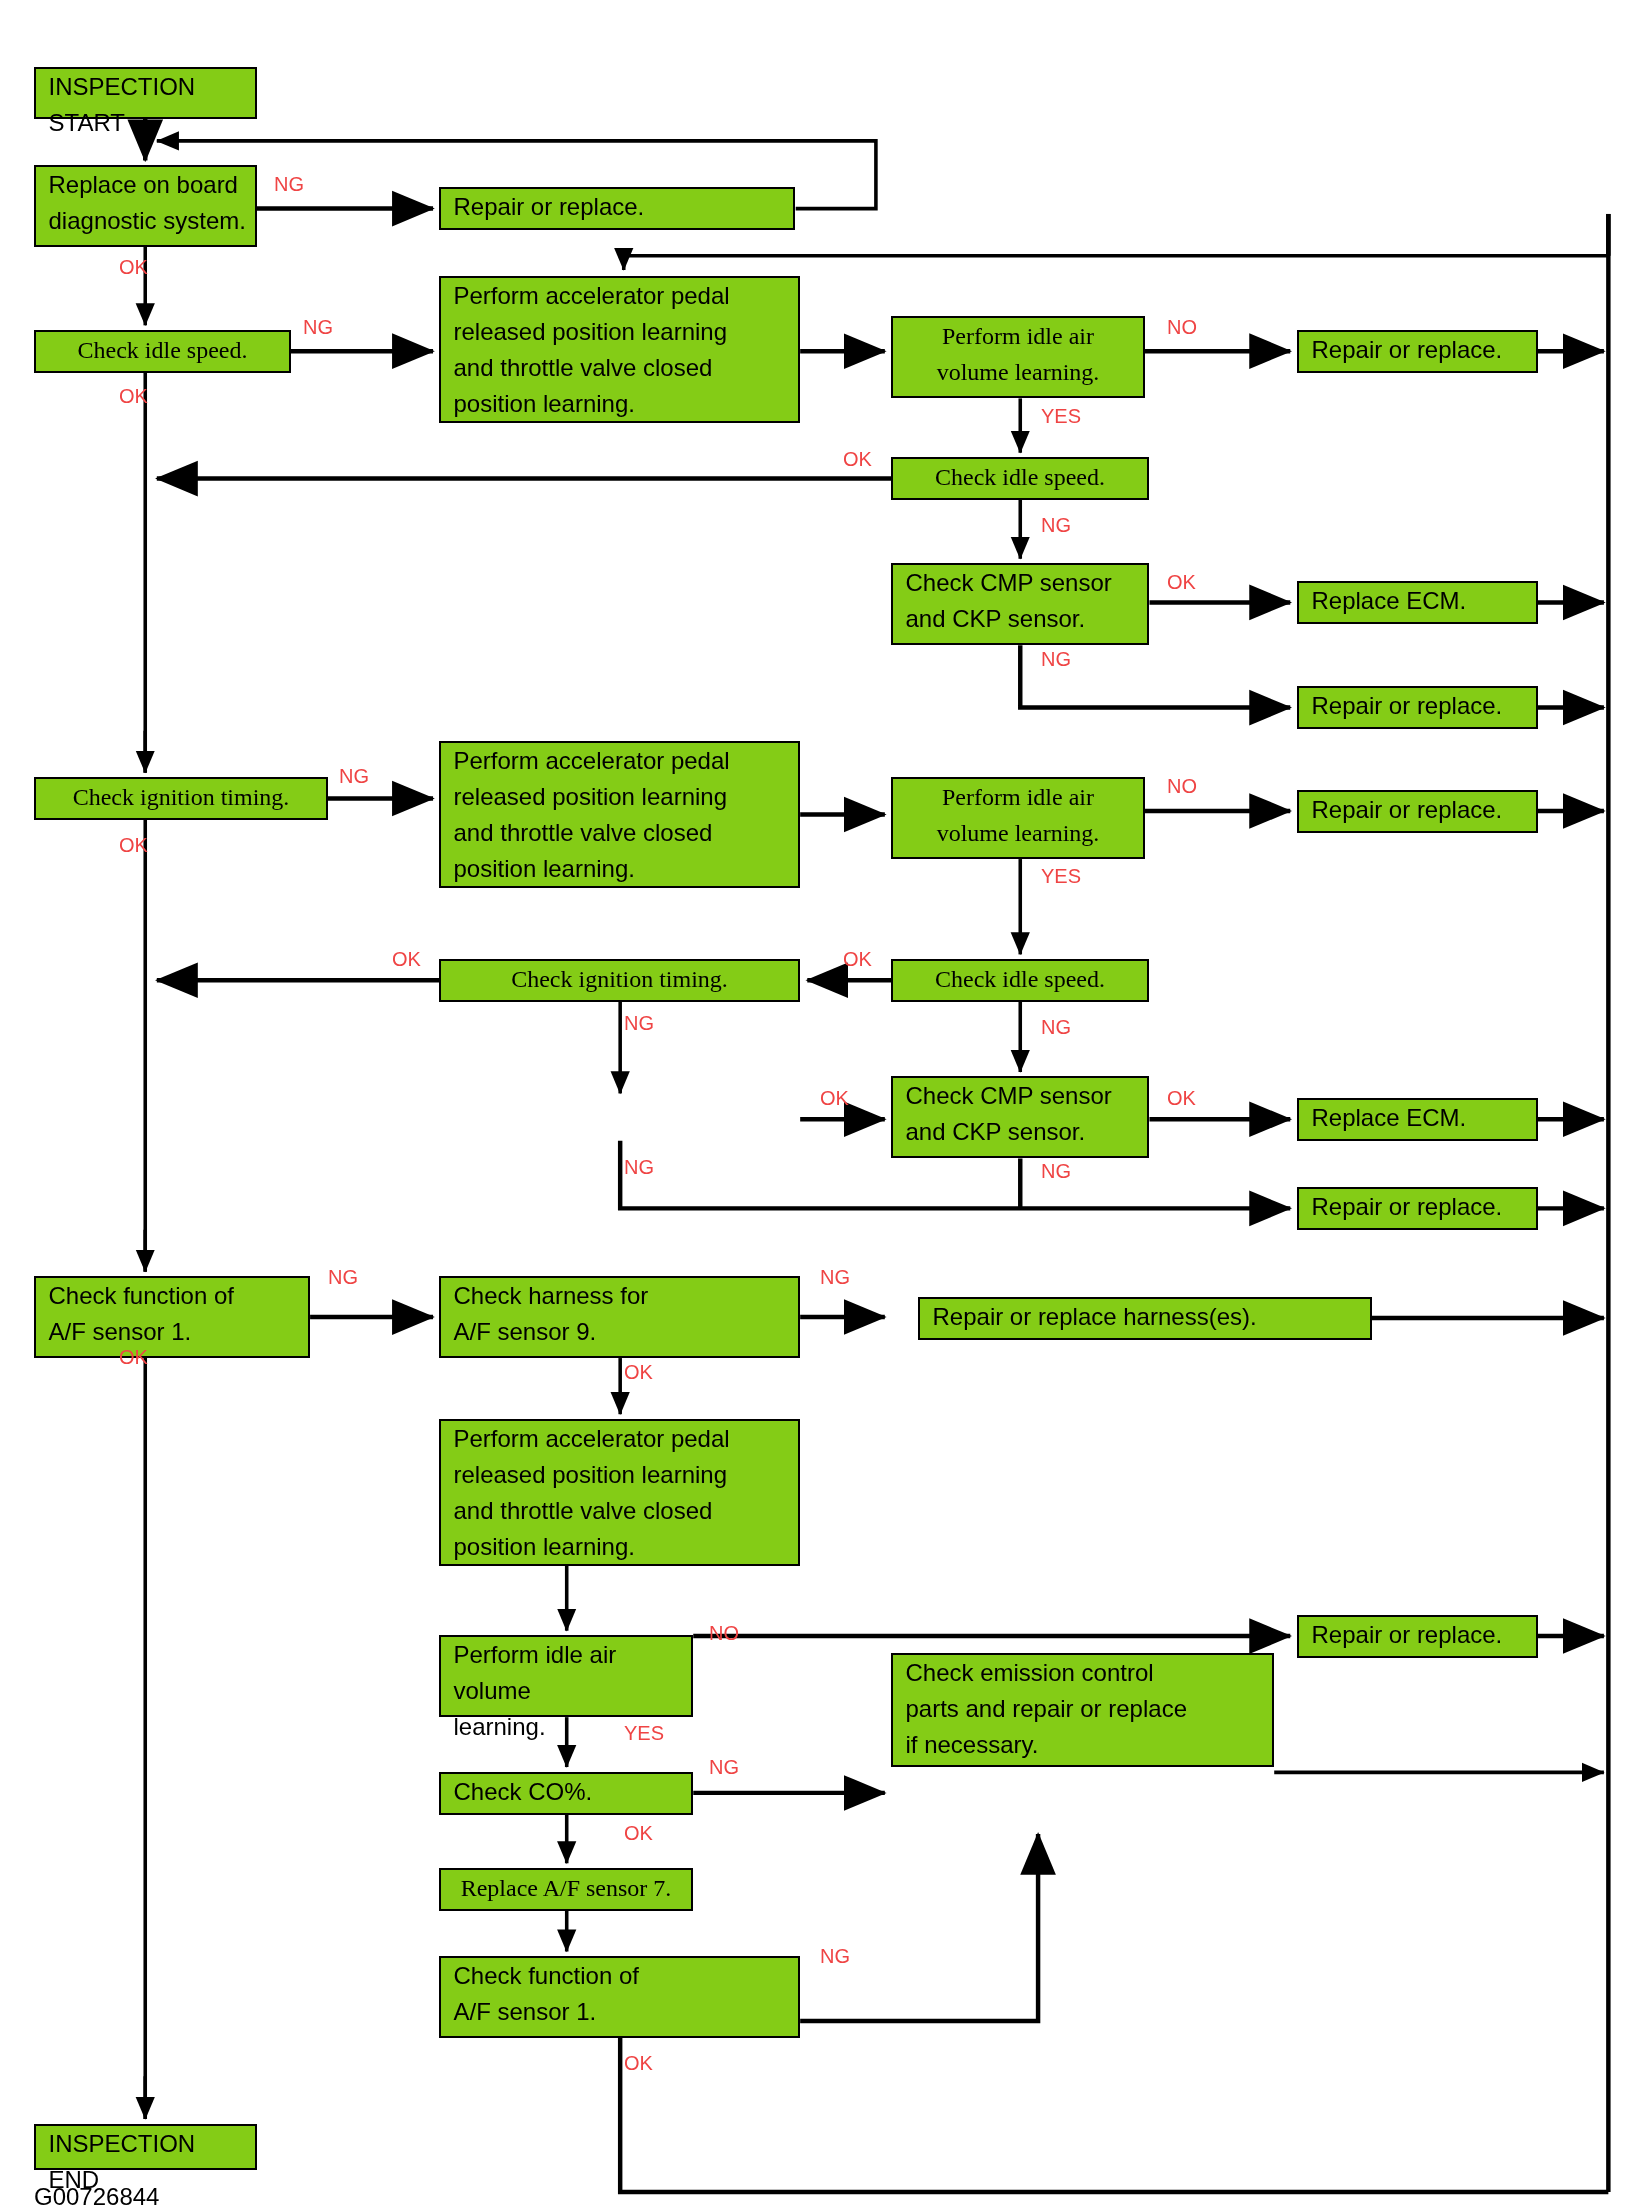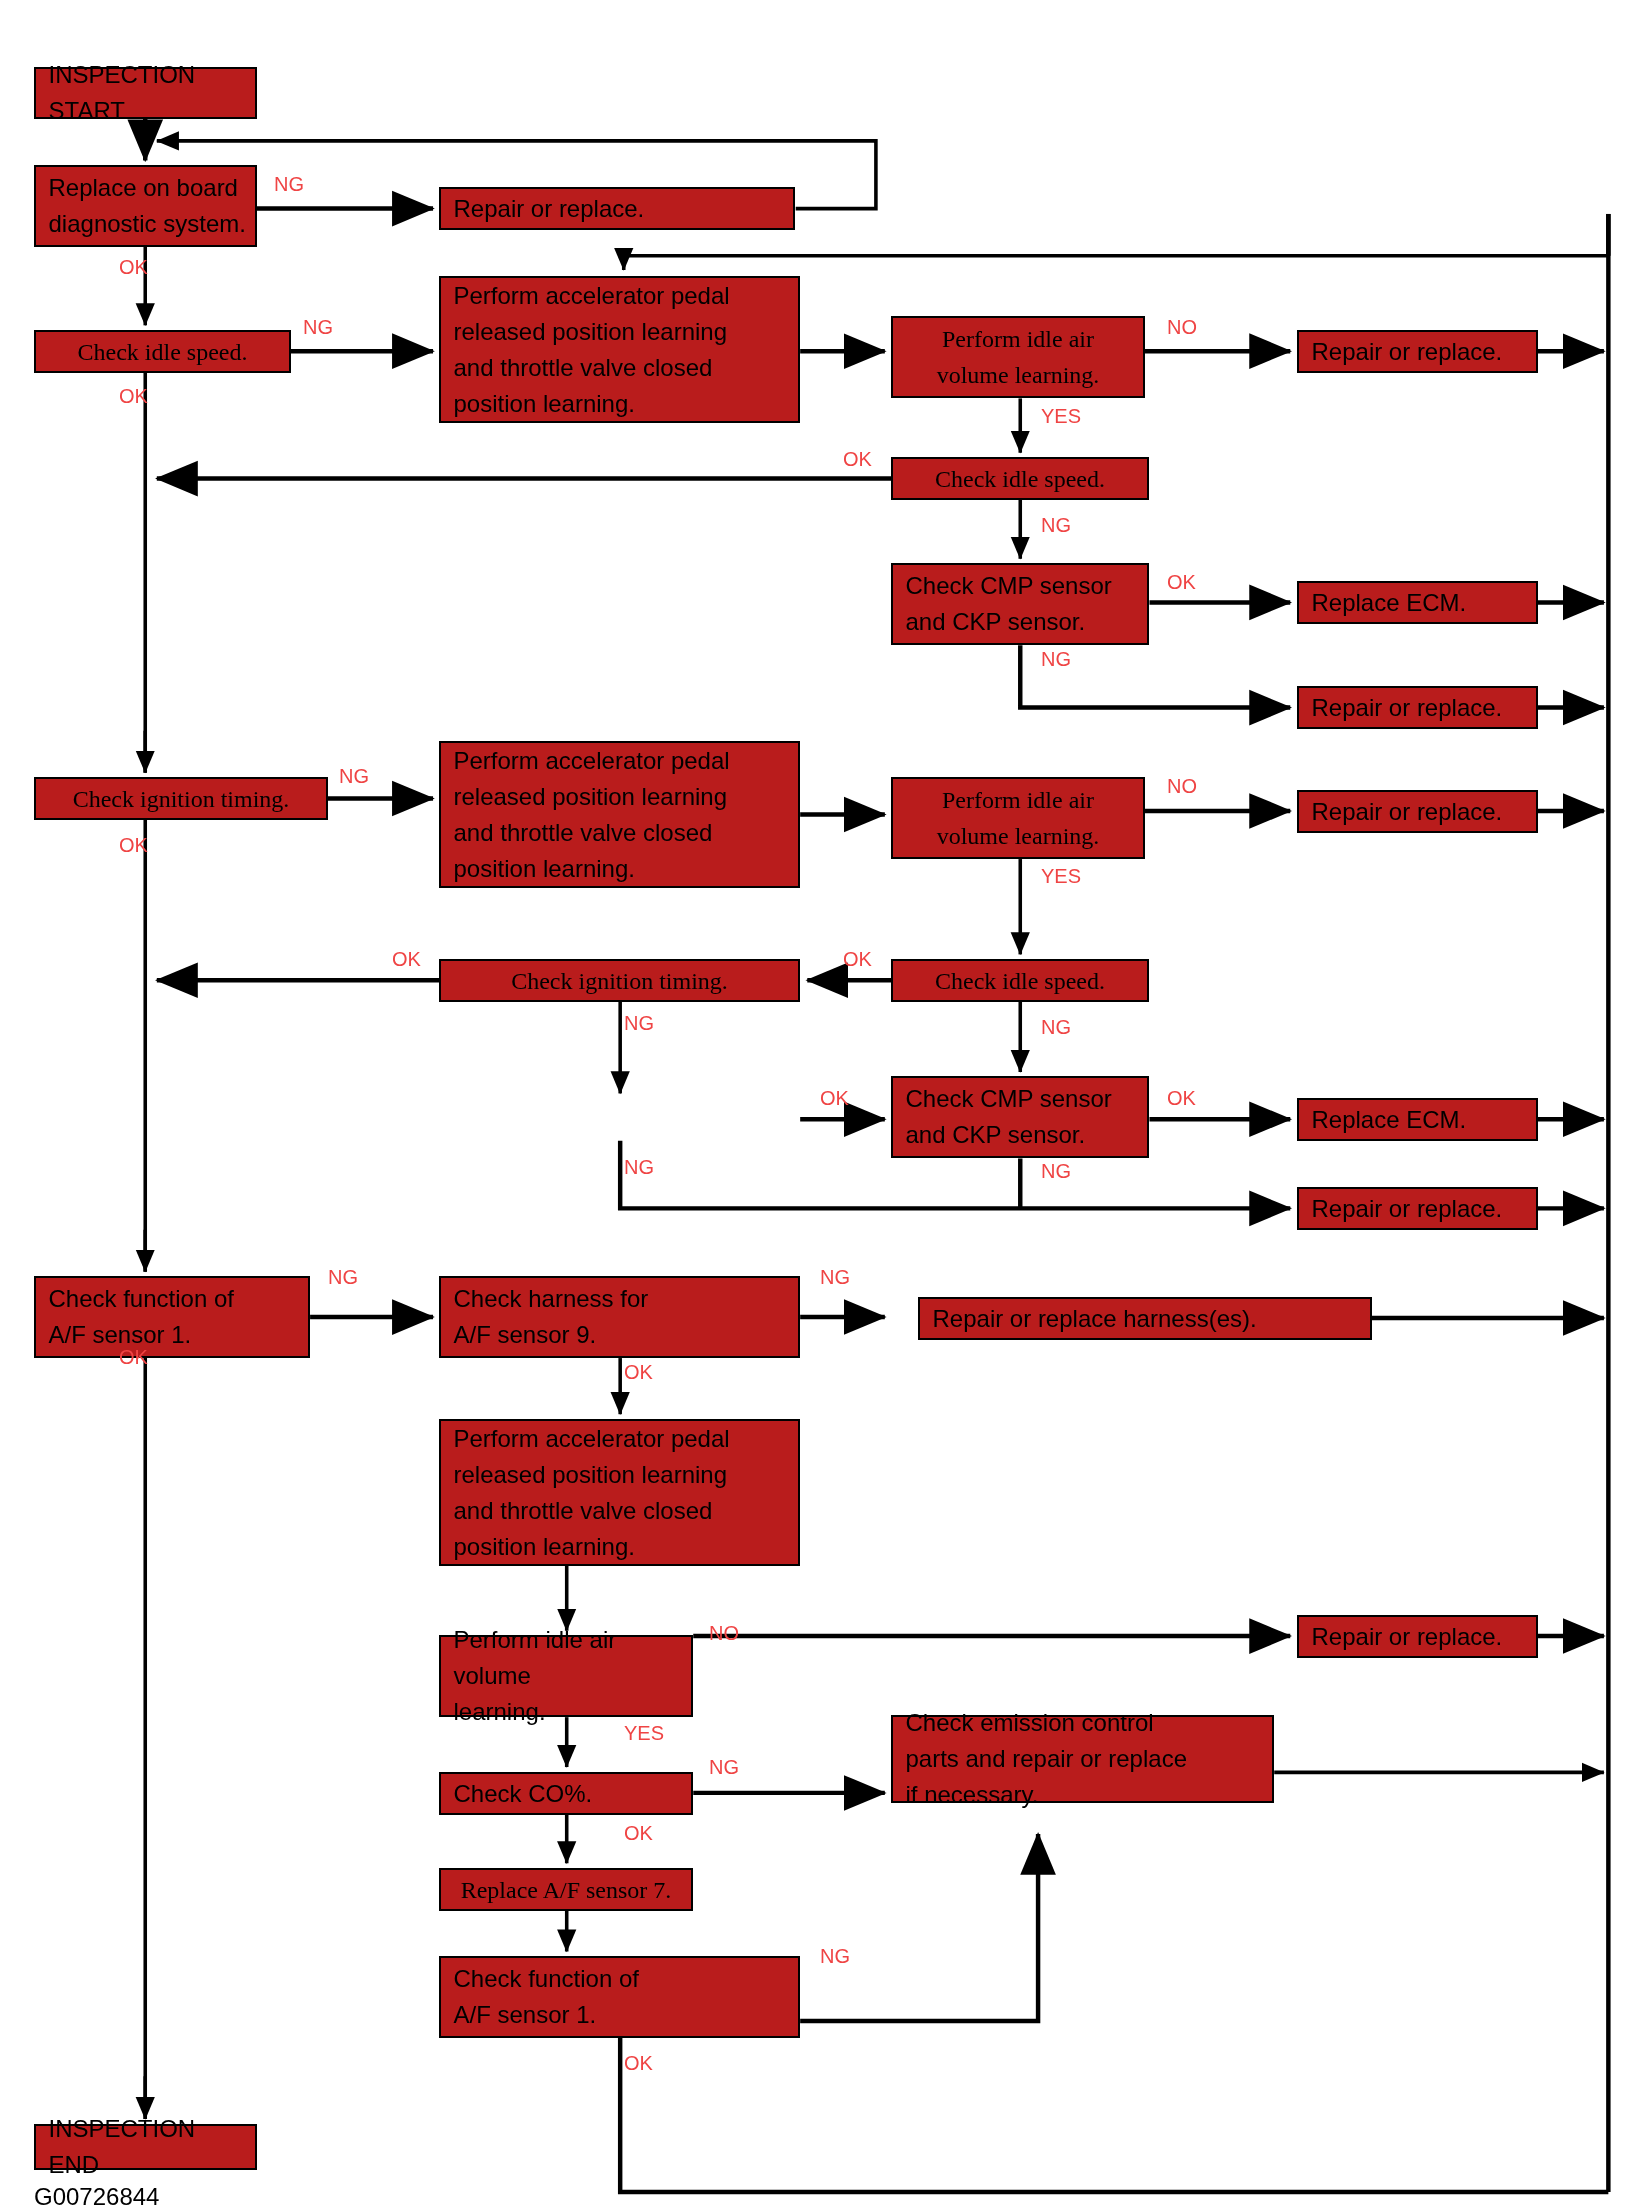--- a/index.html
+++ b/index.html
@@ -1,20 +1,20 @@
 <!DOCTYPE html>
 <html style="font-size:14.3px"><head>
 <meta charset="utf-8">
 <style>
   html,body{margin:0;padding:0;background:#fff;}
   body{font-family:"Liberation Sans", sans-serif;}
   #page{position:relative;width:1644px;height:2210px;background:#fff;overflow:hidden;}
   svg{position:absolute;left:0;top:0;width:1644px;height:2210px;}
-  .nodebox{position:absolute;box-sizing:border-box;border:2.7px solid #000;background:#b91c1c;
-           display:flex;align-items:center;justify-content:flex-start;}
+  .nodebox{position:absolute;box-sizing:border-box;border:2.7px solid #000;background:#84cc16;
+           display:flex;justify-content:flex-start;}
   .nodebox .txt{padding:0 9px 0 12.5px;font-size:24px;line-height:36px;color:#000;white-space:pre-line;}
   .center .txt{width:100%;text-align:center;padding:0;font-family:Liberation Serif, serif;}
   .edgelabel{position:absolute;font-size:20px;color:#ef4444;line-height:27px;white-space:nowrap;}
   .figid{position:absolute;font-size:24px;color:#000;letter-spacing:0px;}
 </style>
 </head>
 <body>
 
 <div id="page">
 
@@ -247,21 +247,21 @@
   </div>
 
   <div class="nodebox" style="left:1297px;top:1615px;width:241px;height:43px;">
     <span class="txt">Repair or replace.</span>
   </div>
 
   <div class="nodebox" style="left:439px;top:1772px;width:254px;height:43px;">
     <span class="txt">Check CO%.</span>
   </div>
 
-  <div class="nodebox" style="left:891px;top:1715px;width:383px;height:88px;">
+  <div class="nodebox" style="left:891px;top:1653px;width:383px;height:114px;">
     <span class="txt">Check emission control
 parts and repair or replace
 if necessary.</span>
   </div>
 
   <div class="nodebox center" style="left:439px;top:1868px;width:254px;height:43px;">
     <span class="txt">Replace A/F sensor 7.</span>
   </div>
 
   <div class="nodebox" style="left:439px;top:1956px;width:361px;height:82px;">

